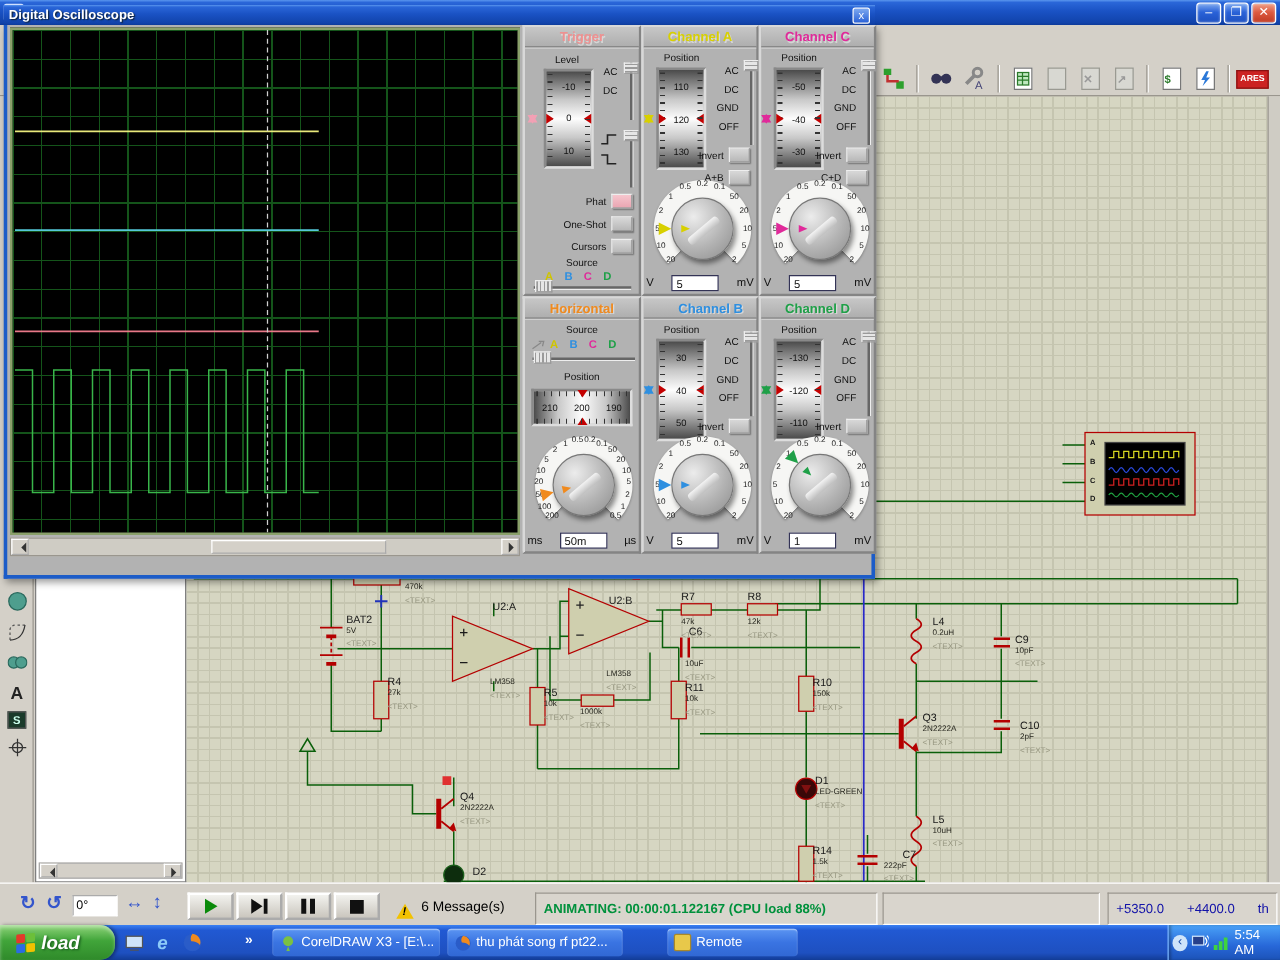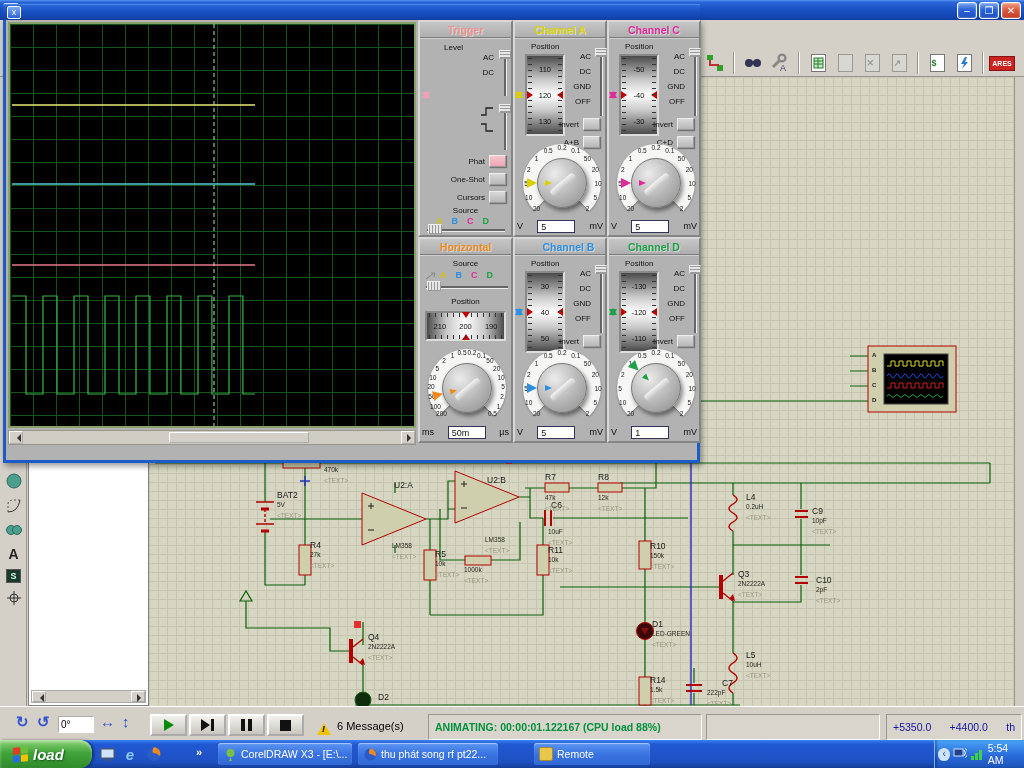--- a/index.html
+++ b/index.html
@@ -374,20 +374,21 @@
       <span class="sl-val" style="left: 707px; top: 689px;">222pF</span>
       <span class="sl-txt" style="left: 707px; top: 700px;">&lt;TEXT&gt;</span>
       <span class="sl-ref" style="left: 368px; top: 632px;">Q4</span>
       <span class="sl-val" style="left: 368px; top: 643px;">2N2222A</span>
       <span class="sl-txt" style="left: 368px; top: 654px;">&lt;TEXT&gt;</span>
       <span class="sl-ref" style="left: 378px; top: 692px;">D2</span>
     </div>
 
   <div id="osc">
     <div id="osc-titlebar" class="xp-grad">
+      <span class="wtitle">Digital Oscilloscope</span>
       <span id="osc-close">x</span>
     </div>
     <div id="osc-body">
       <div id="scope-screen">
         <svg id="trace-svg" width="404" height="402">
             <line x1="2" y1="81" x2="245" y2="81" stroke="#e8e87a" stroke-width="1.4"></line>
             <line x1="2" y1="160" x2="245" y2="160" stroke="#55c8d8" stroke-width="1.4"></line>
             <line x1="2" y1="241" x2="245" y2="241" stroke="#e87888" stroke-width="1.4"></line>
             <path d="M2 272 H16.0 V370 H33.0 V272 H47.0 V370 H64.0 V272 H78.0 V370 H95.0 V272 H109.0 V370 H126.0 V272 H139.9 V370 H157.0 V272 H170.9 V370 H188.0 V272 H201.9 V370 H219.0 V272 H232.9 V370 H245.0" stroke="#39b54a" fill="none" stroke-width="1.2"></path>
             <line x1="204" y1="0" x2="204" y2="402" stroke="#cfcfcf" stroke-dasharray="4 3" stroke-width="1"></line>
@@ -403,20 +404,27 @@
         <span class="thumb"></span>
       </div>
 
       <div id="panels">
 
         <div class="panel" style="left:0;top:0;width:95px;height:217px">
           <div class="phead">
               <span style="color: rgb(239, 144, 144);">Trigger</span>
             </div>
           <span class="plabel" style="left:24px;top:21px">Level</span>
+          <div class="vdrum" style="left:15px;top:33px;height:80px">
+            <span>-10</span>
+            <span>0</span>
+            <span>10</span>
+            <i class="tri tri-into-l"></i>
+              <i class="tri tri-into-r"></i>
+          </div>
           <span class="updown" style="left:2px;top:65px;color:#f2a0b4"></span>
           <span class="cpl" style="left:44px;top:31px">AC</span>
           <span class="cpl" style="left:44px;top:46px">DC</span>
           <div class="vslider" style="left:79px;top:28px;height:46px">
               <i class="ridged"></i>
             </div>
           <svg class="edge-glyph" style="left:60px;top:84px" width="14" height="11">
               <polyline points="1,9 6,9 6,2 13,2" fill="none" stroke="#222" stroke-width="1.3"></polyline>
             </svg>
           <svg class="edge-glyph" style="left:60px;top:100px" width="14" height="11">
@@ -767,21 +775,21 @@
     </div>
     <div class="taskbtn" style="left:358px;width:140px">
       <span class="ticon">
           <svg width="13" height="13">
             <circle cx="6.5" cy="6.5" r="6" fill="#2a5cc8"></circle>
             <path d="M6.5 .5 a6 6 0 0 1 5 8 a8 8 0 0 0 -6 -2.5 a5 5 0 0 1 1 -5.5" fill="#f08a1e"></path>
           </svg>
         </span>
       <span>thu phát song rf pt22...</span>
     </div>
-    <div class="taskbtn" style="left:534px;width:116px">
+    <div class="taskbtn" style="left:534px;width:104px">
       <span class="ticon" style="background:#e8c84a;border:1px solid #a8882a"></span>
       <span>Remote</span>
     </div>
 
     <div id="tray">
       <span style="width:13px;height:13px;border-radius:50%;background:#cfe4fa;color:#1a4ca8;font-size:10px;line-height:12px;text-align:center;margin-left:3px">‹</span>
       <svg width="15" height="14" style="margin-left:3px">
           <rect x="1" y="2" width="9" height="7" fill="#27408b" stroke="#cfe4fa"></rect>
           <path d="M11 3 q3 3 0 6 M12.5 1.5 q4.5 4.5 0 9" stroke="#fff" fill="none"></path>
         </svg>

